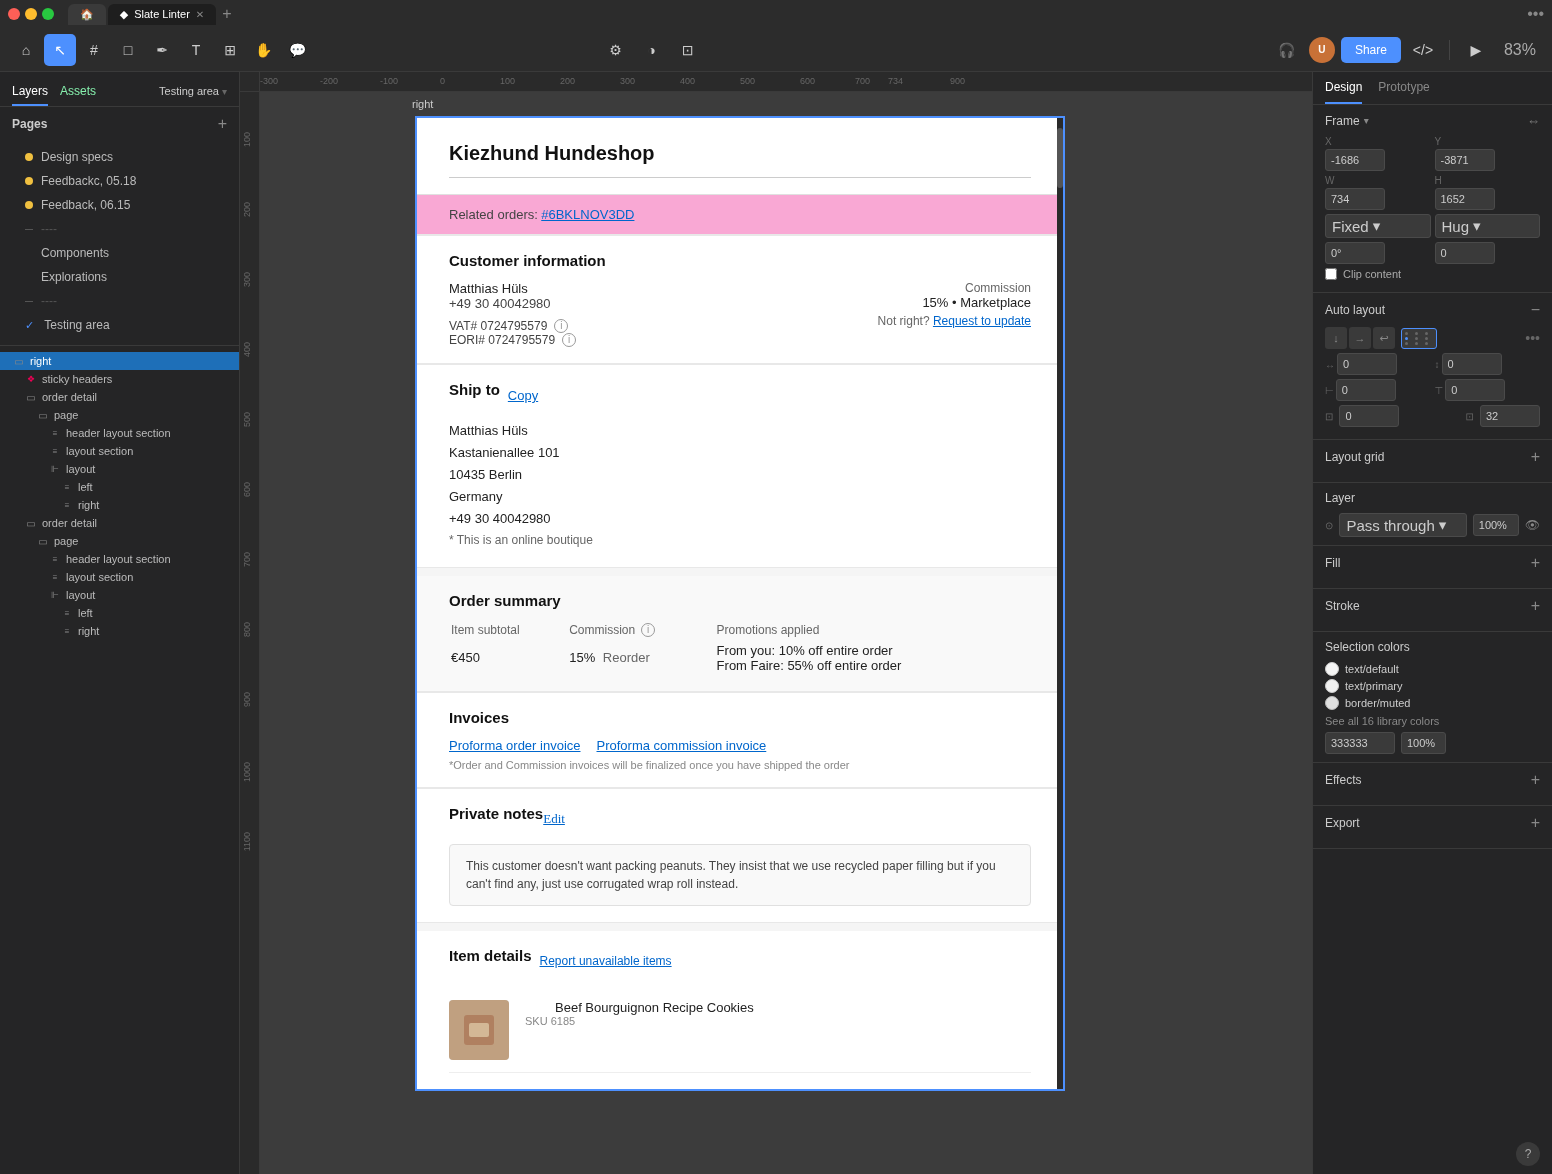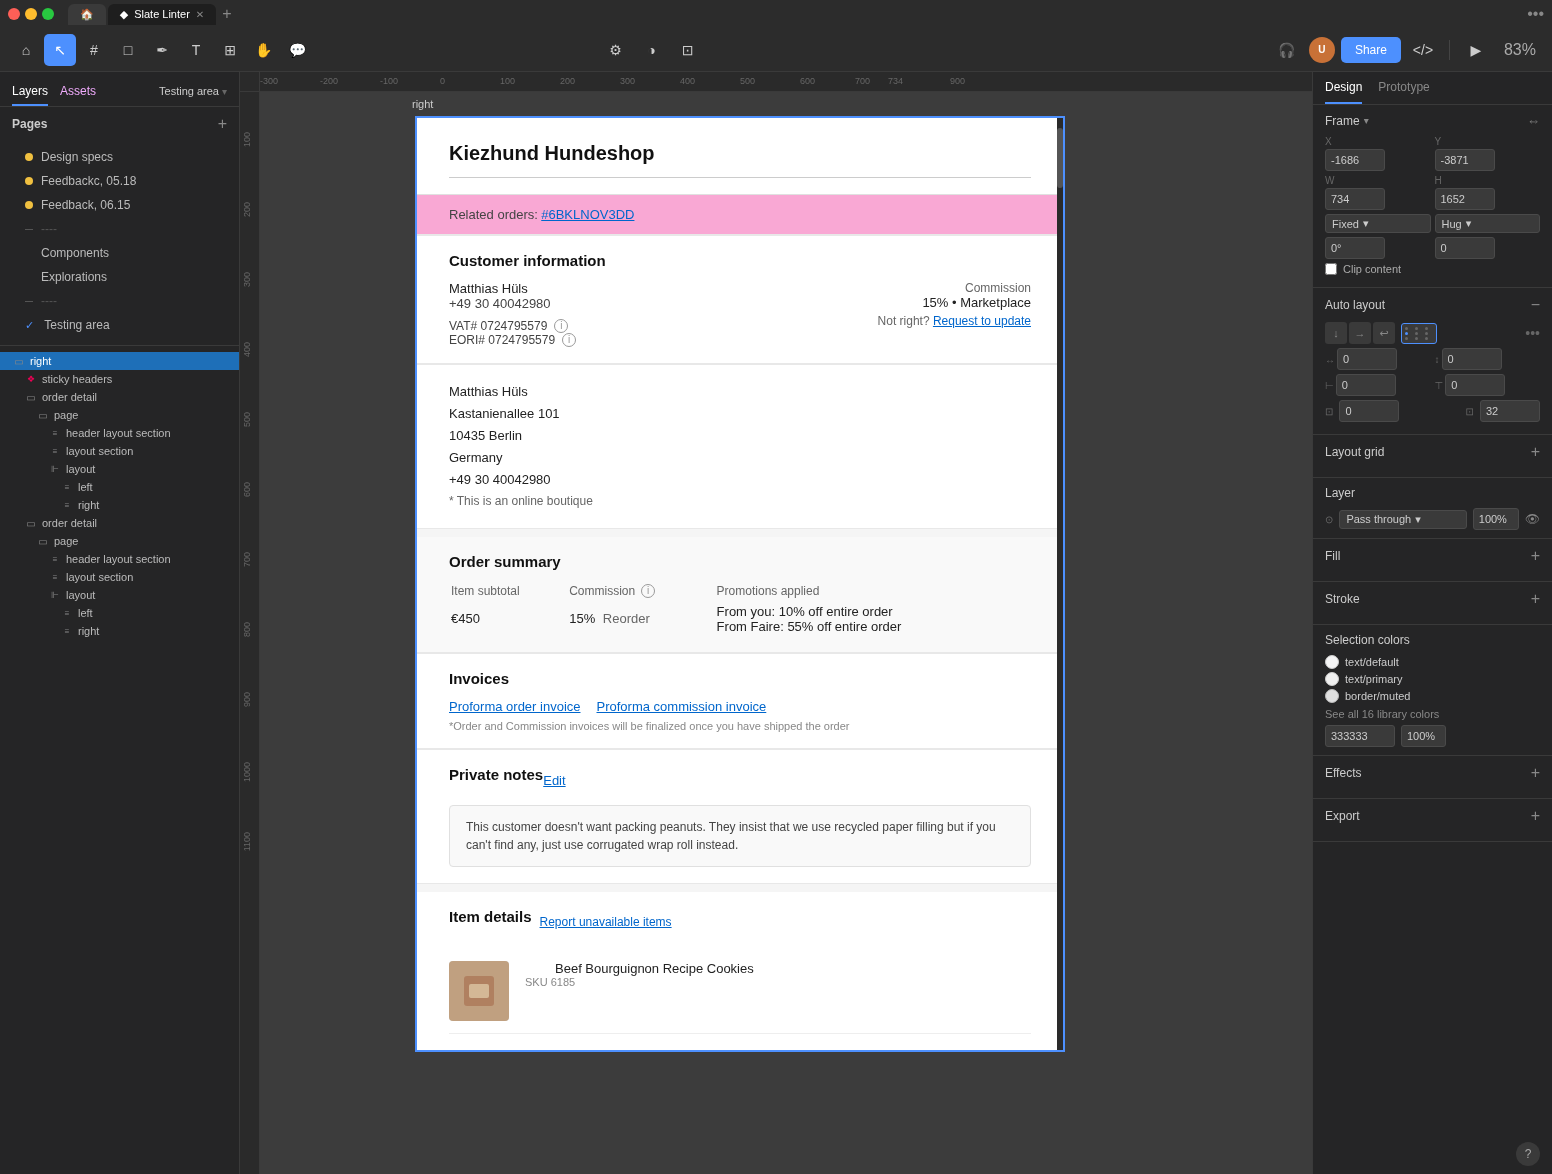--- a/index.html
+++ b/index.html
@@ -69,21 +69,21 @@
       display: flex;
       flex-direction: column;
       overflow: hidden;
     }
     .panel-tabs {
       display: flex;
       padding: 8px 12px 0;
       gap: 12px;
       border-bottom: 1px solid #3a3a3a;
     }
-    .panel-tab { padding: 4px 0 6px; font-size: 12px; color: #f0abfc; cursor: pointer; border-bottom: 2px solid transparent; }
+    .panel-tab { padding: 4px 0 6px; font-size: 12px; color: #86efac; cursor: pointer; border-bottom: 2px solid transparent; }
     .panel-tab.active { color: #fff; border-bottom-color: #4d90fe; }
     .panel-header {
       padding: 8px 12px;
       display: flex;
       align-items: center;
       justify-content: space-between;
       color: #ccc;
       font-size: 12px;
       font-weight: 600;
     }
@@ -192,21 +192,21 @@
     }
     .rp-grid2 { display: grid; grid-template-columns: 1fr 1fr; gap: 4px; margin-bottom: 4px; }
     .rp-field { display: flex; flex-direction: column; gap: 2px; }
     .rp-field-label { font-size: 10px; color: #666; }
     .al-dots { display: grid; grid-template-columns: repeat(3,8px); gap: 2px; }
     .al-dot { width: 3px; height: 3px; border-radius: 50%; background: #666; }
     .al-dot.active { background: #4d90fe; }
     .color-row { display: flex; align-items: center; gap: 6px; margin-bottom: 3px; }
     .color-name { font-size: 11px; color: #ccc; }
     .layer-opacity-row { display: flex; align-items: center; gap: 6px; }
-    .dropdown-btn { background: #3a3a3a; border: 1px solid #4a4a4a; color: #ccc; font-size: 11px; padding: 2px 6px; border-radius: 3px; cursor: pointer; display: flex; align-items: center; gap: 4px; }
+    .dropdown-btn { background: #3a3a3a; border: 1px solid #4a4a4a; color: #ccc; font-size: 15px; padding: 2px 6px; border-radius: 3px; cursor: pointer; display: flex; align-items: center; gap: 4px; }
     .eye-icon { color: #888; font-size: 12px; cursor: pointer; }
     .color-hex-row { display: flex; align-items: center; gap: 6px; margin-top: 4px; }
     .hex-input { background: #3a3a3a; border: 1px solid #4a4a4a; color: #ccc; font-size: 11px; padding: 2px 5px; border-radius: 3px; width: 70px; height: 22px; }
     .pct-input { background: #3a3a3a; border: 1px solid #4a4a4a; color: #ccc; font-size: 11px; padding: 2px 5px; border-radius: 3px; width: 45px; height: 22px; }
     .frame-dropdown { display: flex; align-items: center; gap: 4px; }
     .frame-title { font-size: 12px; color: #ccc; font-weight: 500; }
     .chevron-down { font-size: 10px; color: #888; }
     .collapse-btn { background: none; border: none; color: #888; cursor: pointer; margin-left: auto; }
     .auto-layout-arrows { display: flex; gap: 2px; align-items: center; margin-bottom: 4px; }
     .arr-btn { background: #3a3a3a; border: none; color: #888; width: 22px; height: 22px; border-radius: 3px; cursor: pointer; font-size: 11px; display: flex; align-items: center; justify-content: center; }
@@ -490,20 +490,24 @@
                   <span>Not right?</span>
                   <span style="color:#0066cc; text-decoration:underline; cursor:pointer;">Request to update</span>
                 </div>
               </div>
             </div>
           </div>
 
           <div style="height:1px; background:#e8e8e8;"></div>
 
           <div class="dc-section">
+            <div style="display:flex; align-items:center; gap:8px; margin-bottom:10px;">
+              <span class="dc-section-title">Ship to</span>
+              <a style="color:#0066cc; text-decoration:underline; font-size:13px; cursor:pointer;">Copy</a>
+            </div>
             <div style="font-size:13px; color:#222; line-height:1.7;">
               <div>Matthias Hüls</div>
               <div>Kastanienallee 101</div>
               <div>10435 Berlin</div>
               <div>Germany</div>
               <div>+49 30 40042980</div>
               <div style="font-size:12px; color:#666;">* This is an online boutique</div>
             </div>
           </div>
 
@@ -547,21 +551,21 @@
               <a style="color:#0066cc; text-decoration:underline; font-size:13px; cursor:pointer;">Proforma commission invoice</a>
             </div>
             <div style="font-size:11px; color:#888;">*Order and Commission invoices will be finalized once you have shipped the order</div>
           </div>
 
           <div style="height:1px; background:#e8e8e8;"></div>
 
           <div class="dc-section">
             <div style="display:flex; align-items:center; gap:0; margin-bottom:10px;">
               <span class="dc-section-title">Private notes</span>
-              <a style="color:#0066cc; text-decoration:underline; font-size:13px; cursor:pointer;">Edit</a>
+              <a style="color:#0066cc; text-decoration:underline; font-size:13px; cursor:pointer;font-family:Liberation Serif, serif;">Edit</a>
             </div>
             <div class="private-note-box">This customer doesn't want packing peanuts. They insist that we use recycled paper filling but if you can't find any, just use corrugated wrap roll instead.</div>
           </div>
 
           <div style="height:8px; background:#f5f5f5;"></div>
 
           <div class="item-details-section">
             <div style="display:flex; align-items:center; gap:8px; margin-bottom:12px;">
               <span class="dc-section-title">Item details</span>
               <a style="color:#0066cc; text-decoration:underline; font-size:12px; cursor:pointer;">Report unavailable items</a>

